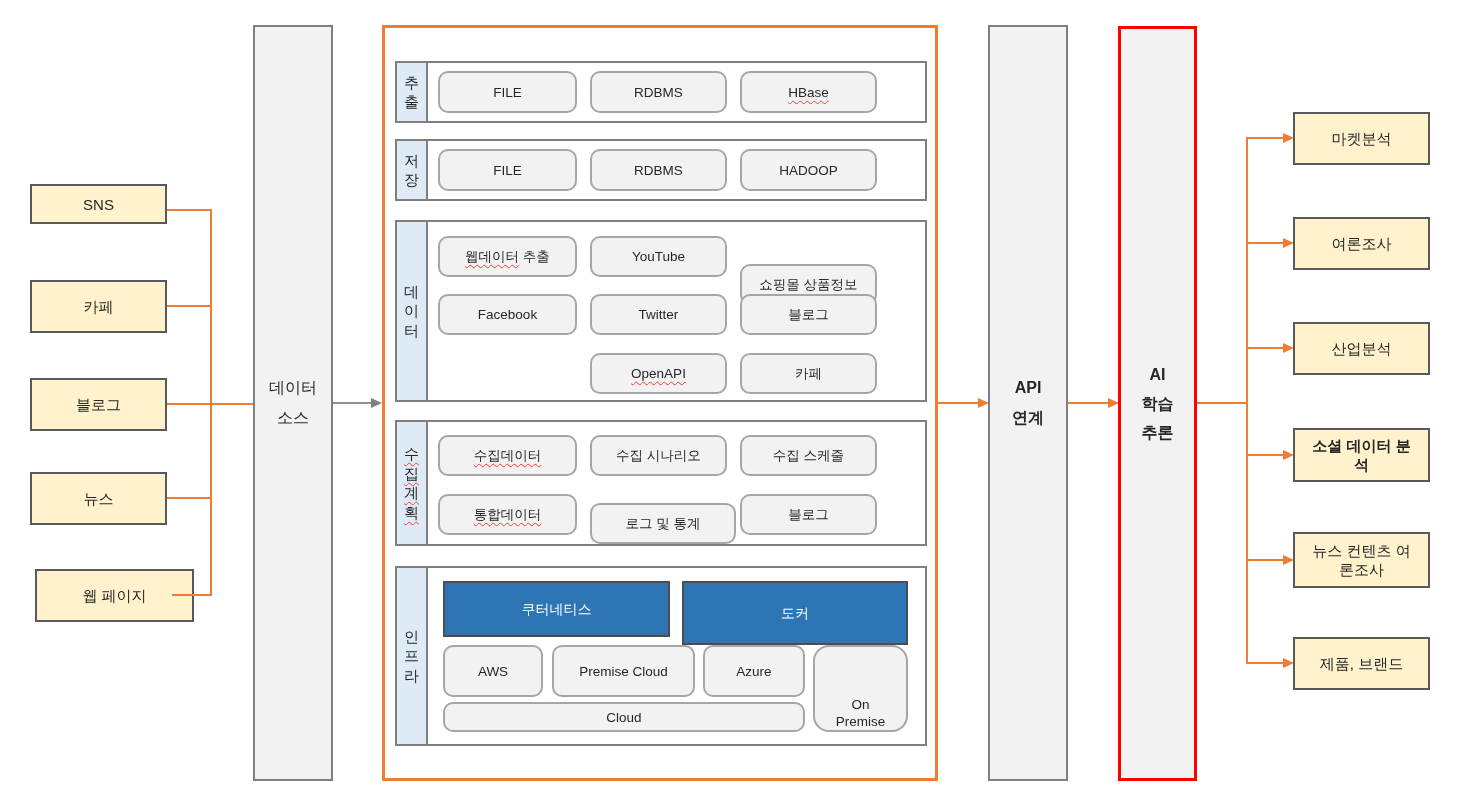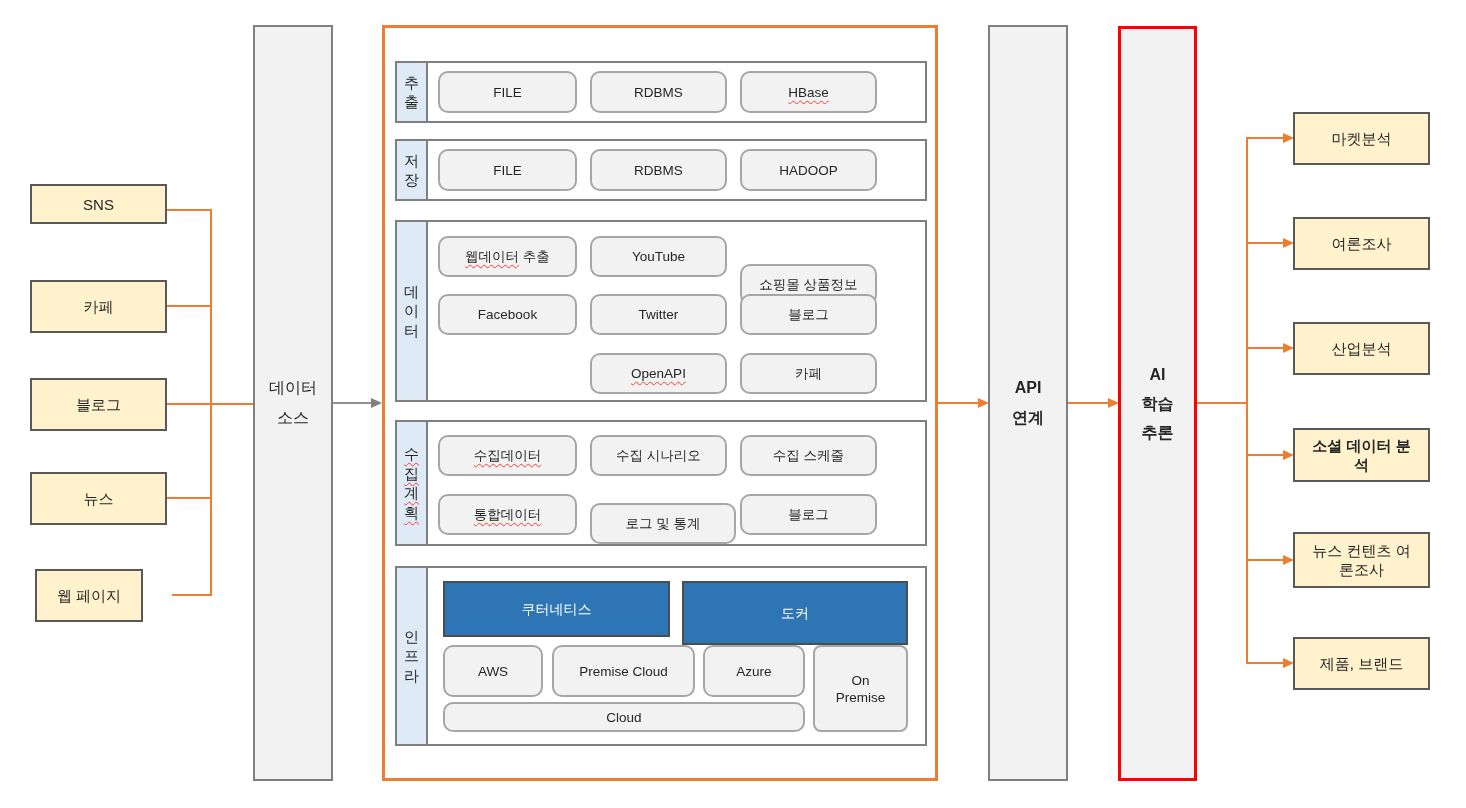--- a/index.html
+++ b/index.html
@@ -38,21 +38,21 @@
   .vtext{
     width:16px;font-size:15px;line-height:1.3;text-align:center;
     word-break:break-all;white-space:normal;
   }
   
   .cell{
     position:absolute;background:#F2F2F2;border:2px solid #A6A6A6;border-radius:10px;
     display:flex;align-items:center;justify-content:center;text-align:center;
     font-size:13.5px;line-height:17px;box-sizing:border-box;
   }
-  .cell.bigr{border-radius:8px;}
+  .cell.bigr{border-radius:16px;align-items:flex-end;}
   .cell.blue{
     background:#2E75B6;border:2px solid #4d4d4d;border-radius:0;color:#ffffff;font-size:14px;
   }
   
   .hline,.vline{position:absolute;}
   .hline{height:2px;}
   .vline{width:2px;}
   .orange{background:#ED7D31;}
   .gray{background:#909090;}
   .ah-r{
@@ -76,21 +76,21 @@
     </div>
   <div class="ybox" style="left:30px;top:280px;width:137px;height:53px;">
       <span>카페</span>
     </div>
   <div class="ybox" style="left:30px;top:378px;width:137px;height:53px;">
       <span>블로그</span>
     </div>
   <div class="ybox" style="left:30px;top:472px;width:137px;height:53px;">
       <span>뉴스</span>
     </div>
-  <div class="ybox" style="left:35px;top:569px;width:108px;height:53px;">
+  <div class="ybox" style="left:35px;top:569px;width:159px;height:53px;">
       <span>웹 페이지</span>
     </div>
 
   <div class="hline orange" style="left:167px;top:209px;width:44px;"></div>
   <div class="hline orange" style="left:167px;top:305px;width:44px;"></div>
   <div class="hline orange" style="left:167px;top:403px;width:86px;"></div>
   <div class="hline orange" style="left:167px;top:497px;width:44px;"></div>
   <div class="hline orange" style="left:172px;top:594px;width:39px;"></div>
   <div class="vline orange" style="left:210px;top:209px;height:387px;"></div>
 

